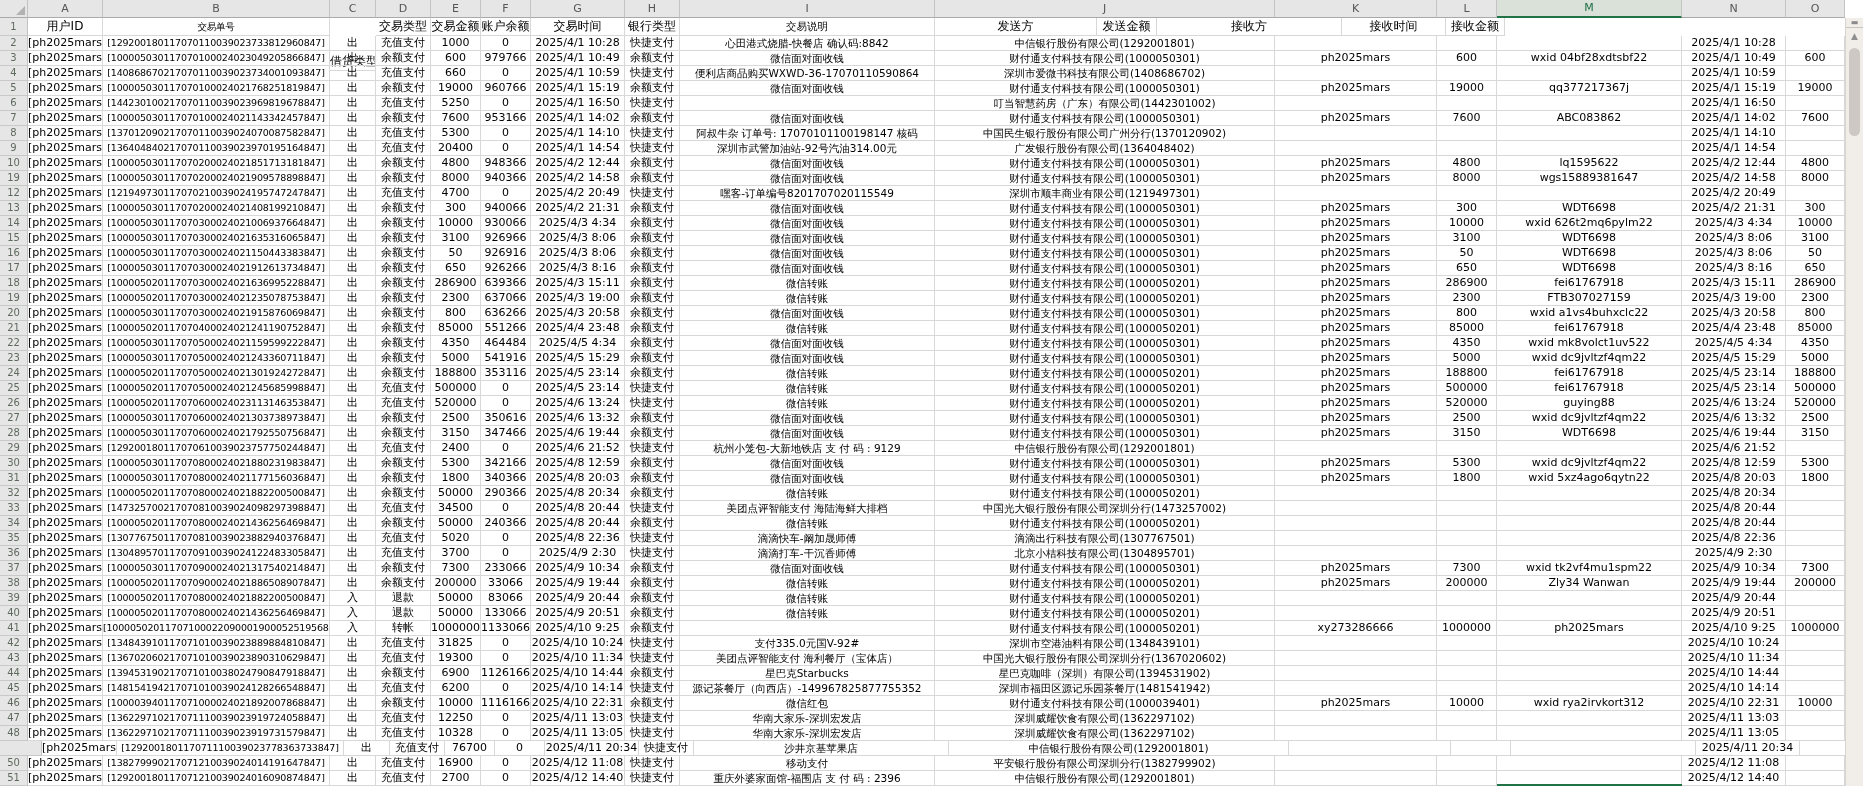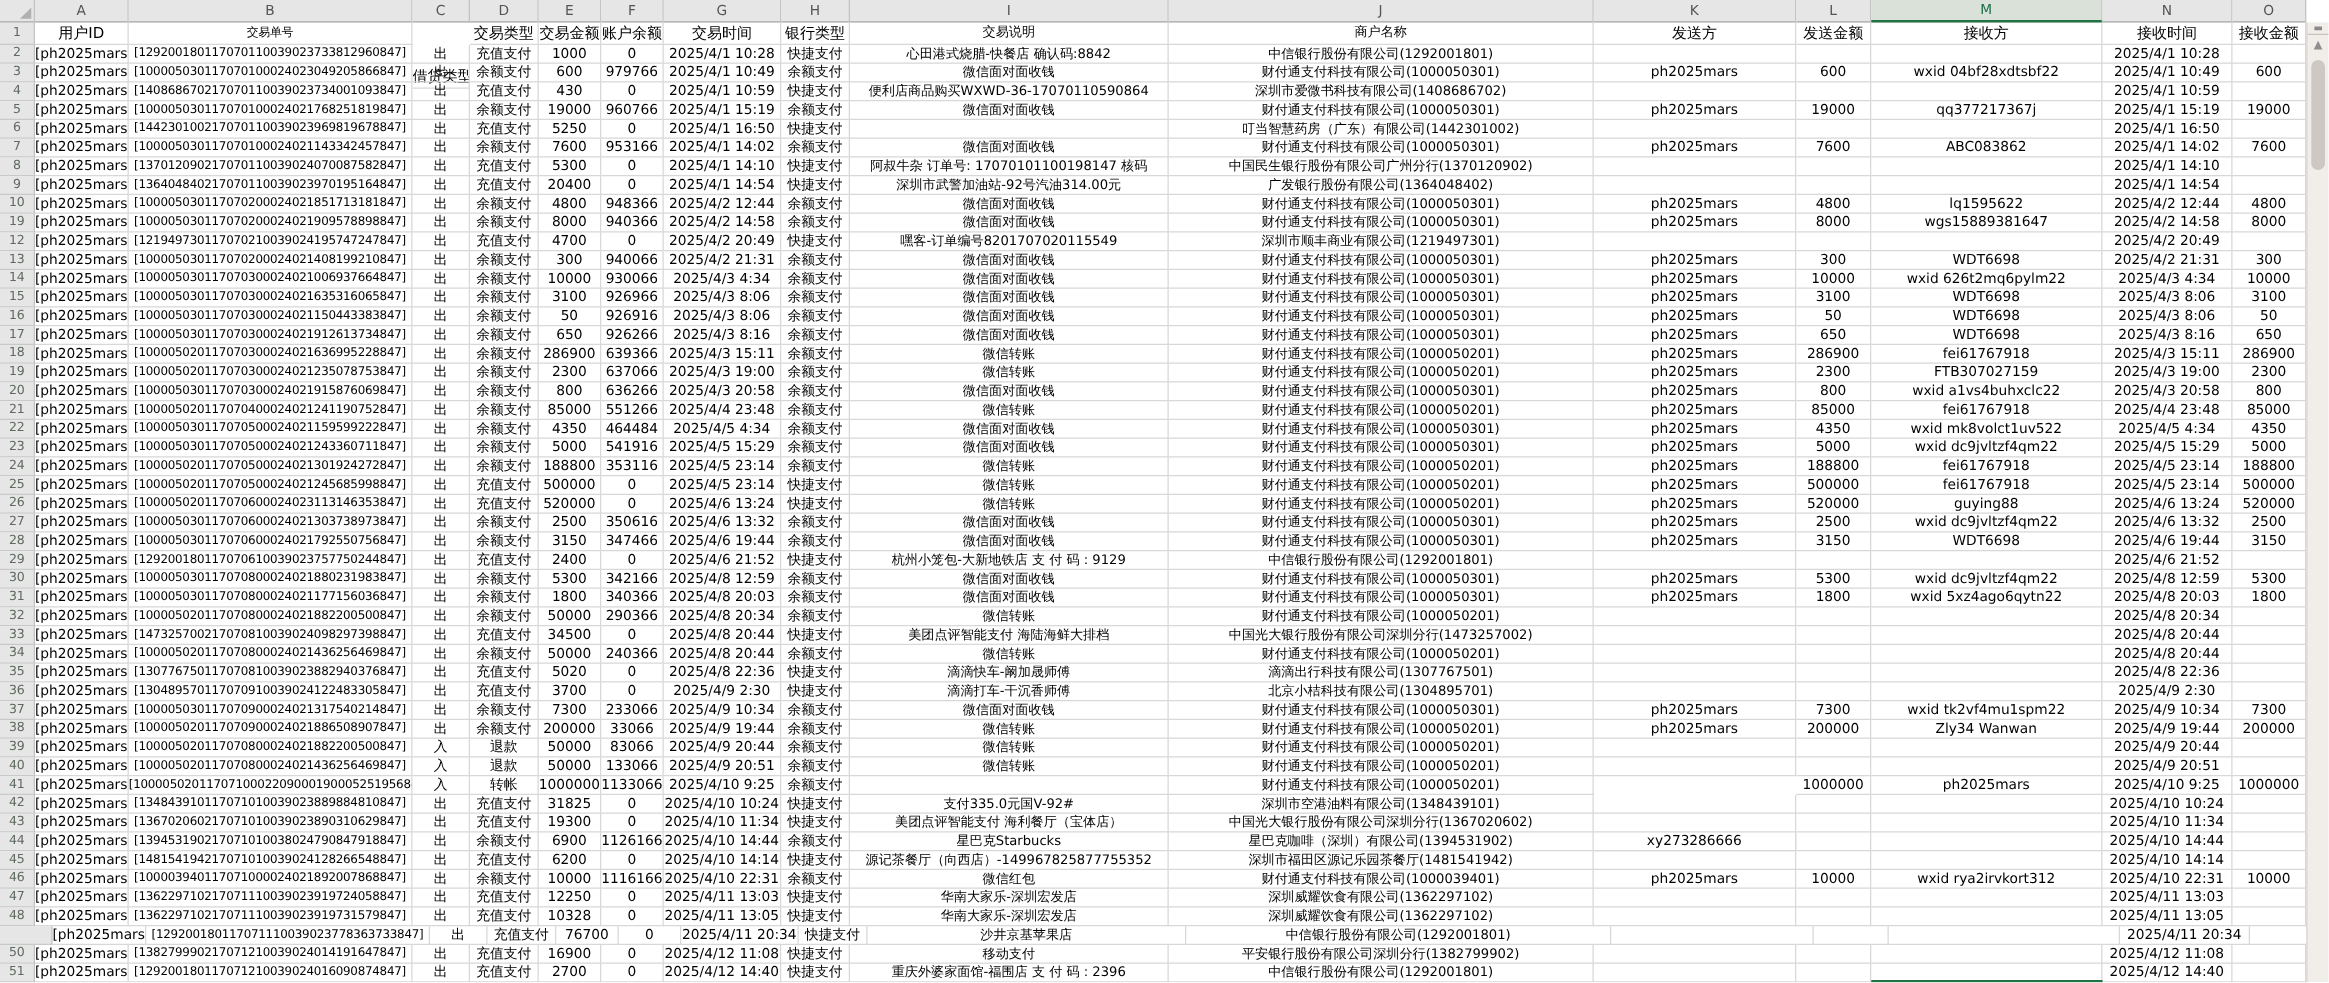--- a/index.html
+++ b/index.html
@@ -91,21 +91,20 @@
         <div class="rownum-cell" style="width: 28px;">1</div>
         <div class="cell c0" style="width: 75px;">用户ID</div>
         <div class="cell c1" style="width: 227px;">交易单号</div>
         <div class="cell c2" style="width: 46px; margin-top: 35px;">借贷类型</div>
         <div class="cell c3" style="width: 55px;">交易类型</div>
         <div class="cell c4" style="width: 50px;">交易金额</div>
         <div class="cell c5" style="width: 50px;">账户余额</div>
         <div class="cell c6" style="width: 94px;">交易时间</div>
         <div class="cell c7" style="width: 55px;">银行类型</div>
         <div class="cell c8" style="width: 255px;">交易说明</div>
-        <div class="cell c9" style="width: 340px;">商户名称</div>
         <div class="cell c10" style="width: 162px;">发送方</div>
         <div class="cell c11" style="width: 60px;">发送金额</div>
         <div class="cell c12" style="width: 185px;">接收方</div>
         <div class="cell c13" style="width: 104px;">接收时间</div>
         <div class="cell c14" style="width: 59px;">接收金额</div>
       </div>
       <div class="grid-row">
         <div class="rownum-cell" style="width: 28px;">2</div>
         <div class="cell c0" style="width: 75px;">[ph2025mars]</div>
         <div class="cell c1" style="width: 227px;">[129200180117070110039023733812960847]</div>
@@ -140,21 +139,21 @@
         <div class="cell c12" style="width: 185px;">wxid 04bf28xdtsbf22</div>
         <div class="cell c13" style="width: 104px;">2025/4/1 10:49</div>
         <div class="cell c14" style="width: 59px;">600</div>
       </div>
       <div class="grid-row">
         <div class="rownum-cell" style="width: 28px;">4</div>
         <div class="cell c0" style="width: 75px;">[ph2025mars]</div>
         <div class="cell c1" style="width: 227px;">[140868670217070110039023734001093847]</div>
         <div class="cell c2" style="width: 46px;">出</div>
         <div class="cell c3" style="width: 55px;">充值支付</div>
-        <div class="cell c4" style="width: 50px;">430</div>
+        <div class="cell c4" style="width: 50px;">660</div>
         <div class="cell c5" style="width: 50px;">0</div>
         <div class="cell c6" style="width: 94px;">2025/4/1 10:59</div>
         <div class="cell c7" style="width: 55px;">快捷支付</div>
         <div class="cell c8" style="width: 255px;">便利店商品购买WXWD-36-17070110590864</div>
         <div class="cell c9" style="width: 340px;">深圳市爱微书科技有限公司(1408686702)</div>
         <div class="cell c10" style="width: 162px;"></div>
         <div class="cell c11" style="width: 60px;"></div>
         <div class="cell c12" style="width: 185px;"></div>
         <div class="cell c13" style="width: 104px;">2025/4/1 10:59</div>
         <div class="cell c14" style="width: 59px;"></div>
@@ -812,21 +811,21 @@
         <div class="cell c0" style="width: 75px;">[ph2025mars]</div>
         <div class="cell c1" style="width: 227px;">[1000050201170710002209000190005251956847]</div>
         <div class="cell c2" style="width: 46px;">入</div>
         <div class="cell c3" style="width: 55px;">转帐</div>
         <div class="cell c4" style="width: 50px;">1000000</div>
         <div class="cell c5" style="width: 50px;">1133066</div>
         <div class="cell c6" style="width: 94px;">2025/4/10 9:25</div>
         <div class="cell c7" style="width: 55px;">余额支付</div>
         <div class="cell c8" style="width: 255px;"></div>
         <div class="cell c9" style="width: 340px;">财付通支付科技有限公司(1000050201)</div>
-        <div class="cell c10" style="width: 162px; margin-top: 45px;">xy273286666</div>
+        <div class="cell c10" style="width: 162px;">xy273286666</div>
         <div class="cell c11" style="width: 60px;">1000000</div>
         <div class="cell c12" style="width: 185px;">ph2025mars</div>
         <div class="cell c13" style="width: 104px;">2025/4/10 9:25</div>
         <div class="cell c14" style="width: 59px;">1000000</div>
       </div>
       <div class="grid-row">
         <div class="rownum-cell" style="width: 28px;">42</div>
         <div class="cell c0" style="width: 75px;">[ph2025mars]</div>
         <div class="cell c1" style="width: 227px;">[134843910117071010039023889884810847]</div>
         <div class="cell c2" style="width: 46px;">出</div>

